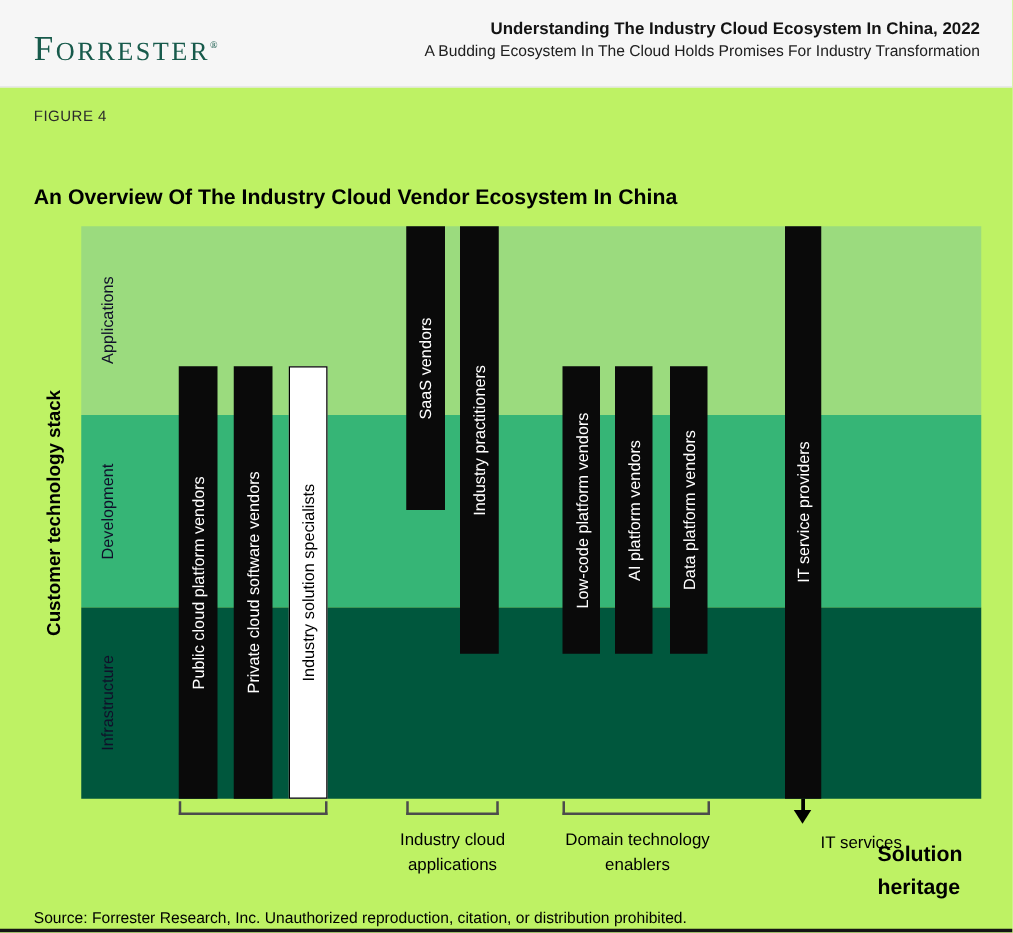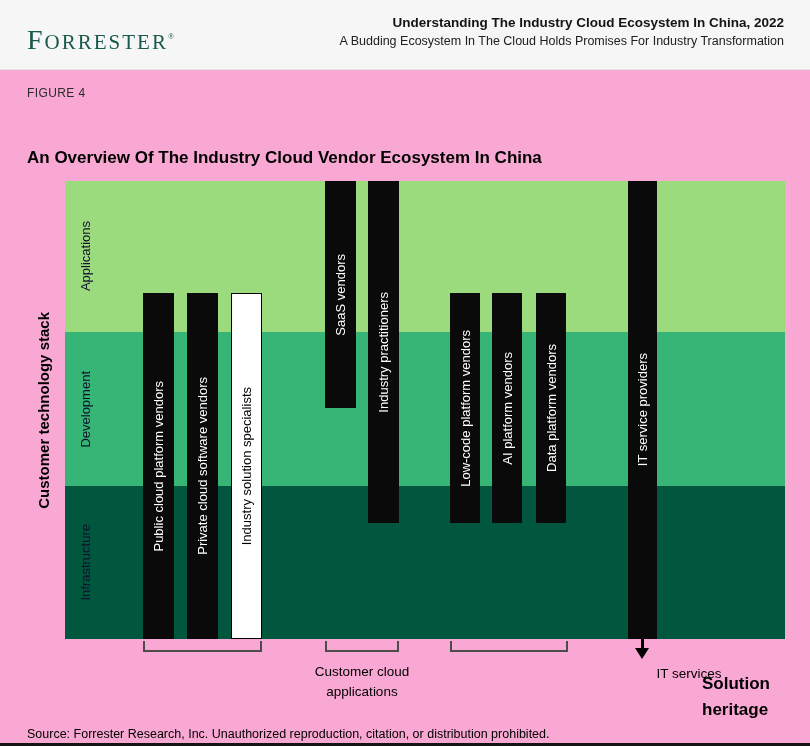--- a/index.html
+++ b/index.html
@@ -1,19 +1,19 @@
 <!DOCTYPE html>
 <html><head>
 <meta charset="utf-8">
 <style>
   * { margin: 0; padding: 0; box-sizing: border-box; }
   body { background: #ffffff; font-family: "Liberation Sans", sans-serif; }
   .page {
     position: relative; width: 810px; height: 746px;
-    background: #f9a8d4; overflow: hidden;
+    background: #bef264; overflow: hidden;
   }
   
   .header {
     position: absolute; left: 0; top: 0; width: 810px; height: 70px;
     background: #f6f6f6; border-bottom: 1px solid #e4e4e4;
   }
   .logo {
     position: absolute; left: 27px; top: 24px;
     font-family: "Liberation Serif", serif; color: #175a4b;
     font-size: 21px; letter-spacing: 2px; white-space: nowrap;
@@ -145,20 +145,21 @@
   <div class="vbar bar-itsp">
     <span class="bar-label vtext">IT service providers</span>
   </div>
 
   <div class="bracket bracket-platforms"></div>
   <div class="bracket bracket-apps"></div>
   <div class="bracket bracket-enablers"></div>
   <div class="arrow-stem"></div>
   <div class="arrow-head"></div>
 
-  <div class="group-label gl-apps">Customer cloud applications</div>
+  <div class="group-label gl-apps">Industry cloud applications</div>
+  <div class="group-label gl-enablers">Domain technology enablers</div>
   <div class="group-label gl-itservices">IT services</div>
   <div class="solution-heritage">Solution heritage</div>
 
   <div class="source-line">Source: Forrester Research, Inc. Unauthorized reproduction, citation, or distribution prohibited.</div>
   <div class="bottom-rule"></div>
 
 </div>
 
 </body></html>

